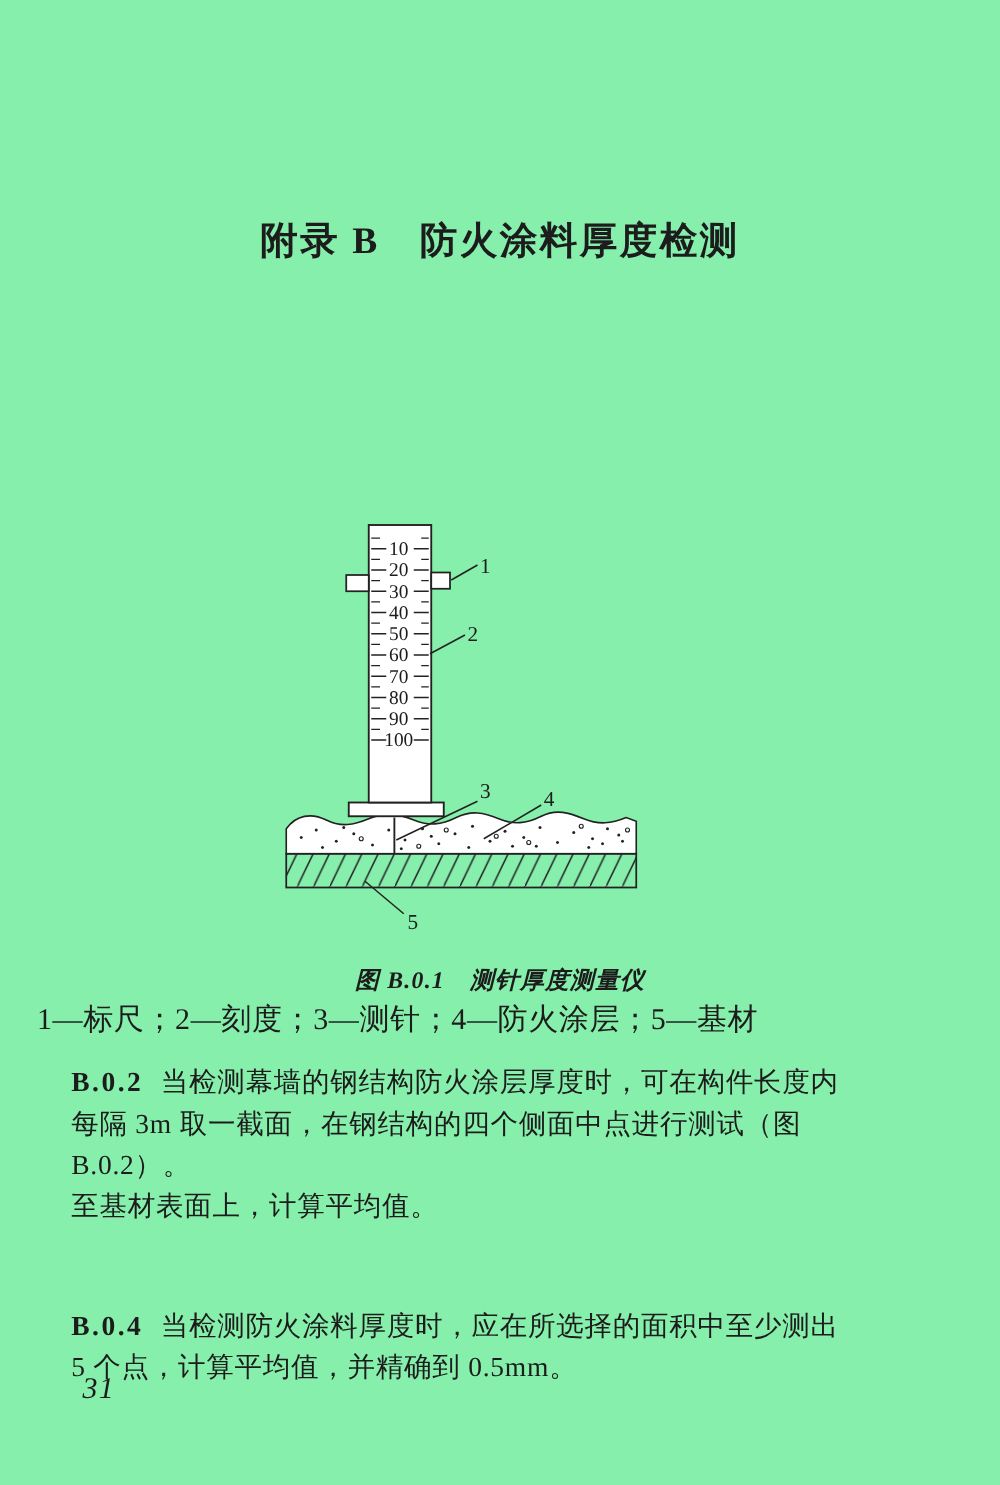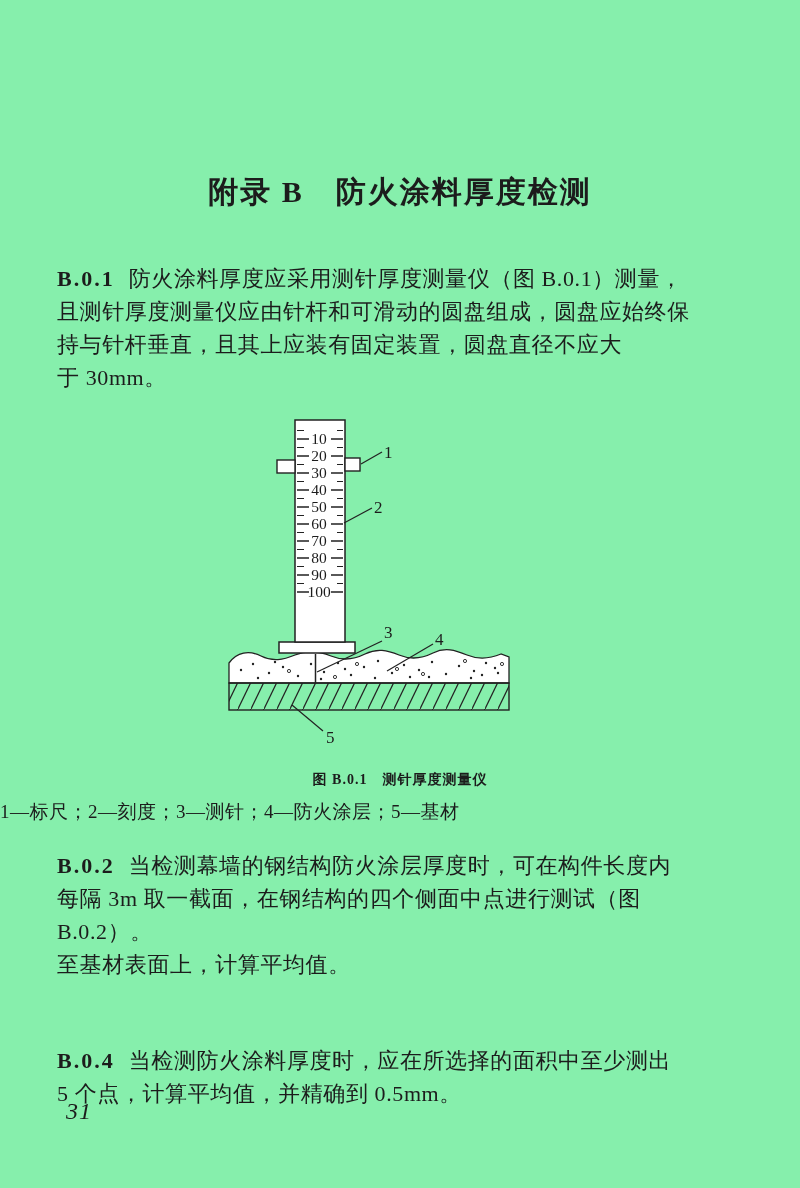--- a/index.html
+++ b/index.html
@@ -29,54 +29,49 @@
   }
   .sec-label{
     font-weight:bold;
     letter-spacing:2px;
     margin-right:14px;
   }
   .figure-wrap{position:absolute;left:225px;top:412px;width:300px;height:350px;}
   .fig-caption{
     position:absolute;top:771px;left:0;width:800px;
     text-align:center;
-    font-size:14px;font-weight:600;
+    font-size:19px;font-weight:600;
     letter-spacing:1px;
     white-space:pre;
+    font-style:italic;
   }
   .fig-legend{
     position:absolute;top:799px;left:0;width:636px;
-    text-align:left;
-    font-size:19px;
+    text-align:center;
+    font-size:24px;
     letter-spacing:0.5px;
     white-space:pre;
   }
   .page-number{
     position:absolute;left:66px;top:1098px;
     font-size:24px;
     font-style:italic;
     letter-spacing:1px;
   }
   svg text{font-family:"Liberation Serif", serif;fill:#1c1c1c;}
   .scale-num{font-size:15.5px;}
   .callout{font-size:17px;}
 </style>
 </head>
 <body>
 
 <div class="page">
 
   <div class="title">附录 B　防火涂料厚度检测</div>
 
-  <div class="para" style="top:262px;">
-    <div class="line"><span class="sec-label">B.0.1</span><span>防火涂料厚度应采用测针厚度测量仪（图 B.0.1）测量，</span></div>
-    <div class="line">且测针厚度测量仪应由针杆和可滑动的圆盘组成，圆盘应始终保</div>
-    <div class="line">持与针杆垂直，且其上应装有固定装置，圆盘直径不应大</div>
-    <div class="line">于 30mm。</div>
-  </div>
 
   <div class="figure-wrap">
     <svg width="300" height="350" viewBox="0 0 300 350">
       <defs>
         <pattern id="hatch" patternUnits="userSpaceOnUse" width="13" height="27">
           <line x1="0" y1="27" x2="13" y2="0" stroke="#222" stroke-width="1.2"></line>
         </pattern>
       </defs>
 
       <path d="M4 251 C 12 240, 24 238, 36 244 S 58 248, 70 243 S 94 239, 106 244 S 128 248, 140 242 S 162 238, 174 243 S 196 247, 208 241 S 230 238, 242 243 S 264 247, 276 242 L 284 245 L 284 271 L 4 271 Z" fill="#ffffff" stroke="#222" stroke-width="1.3"></path>

